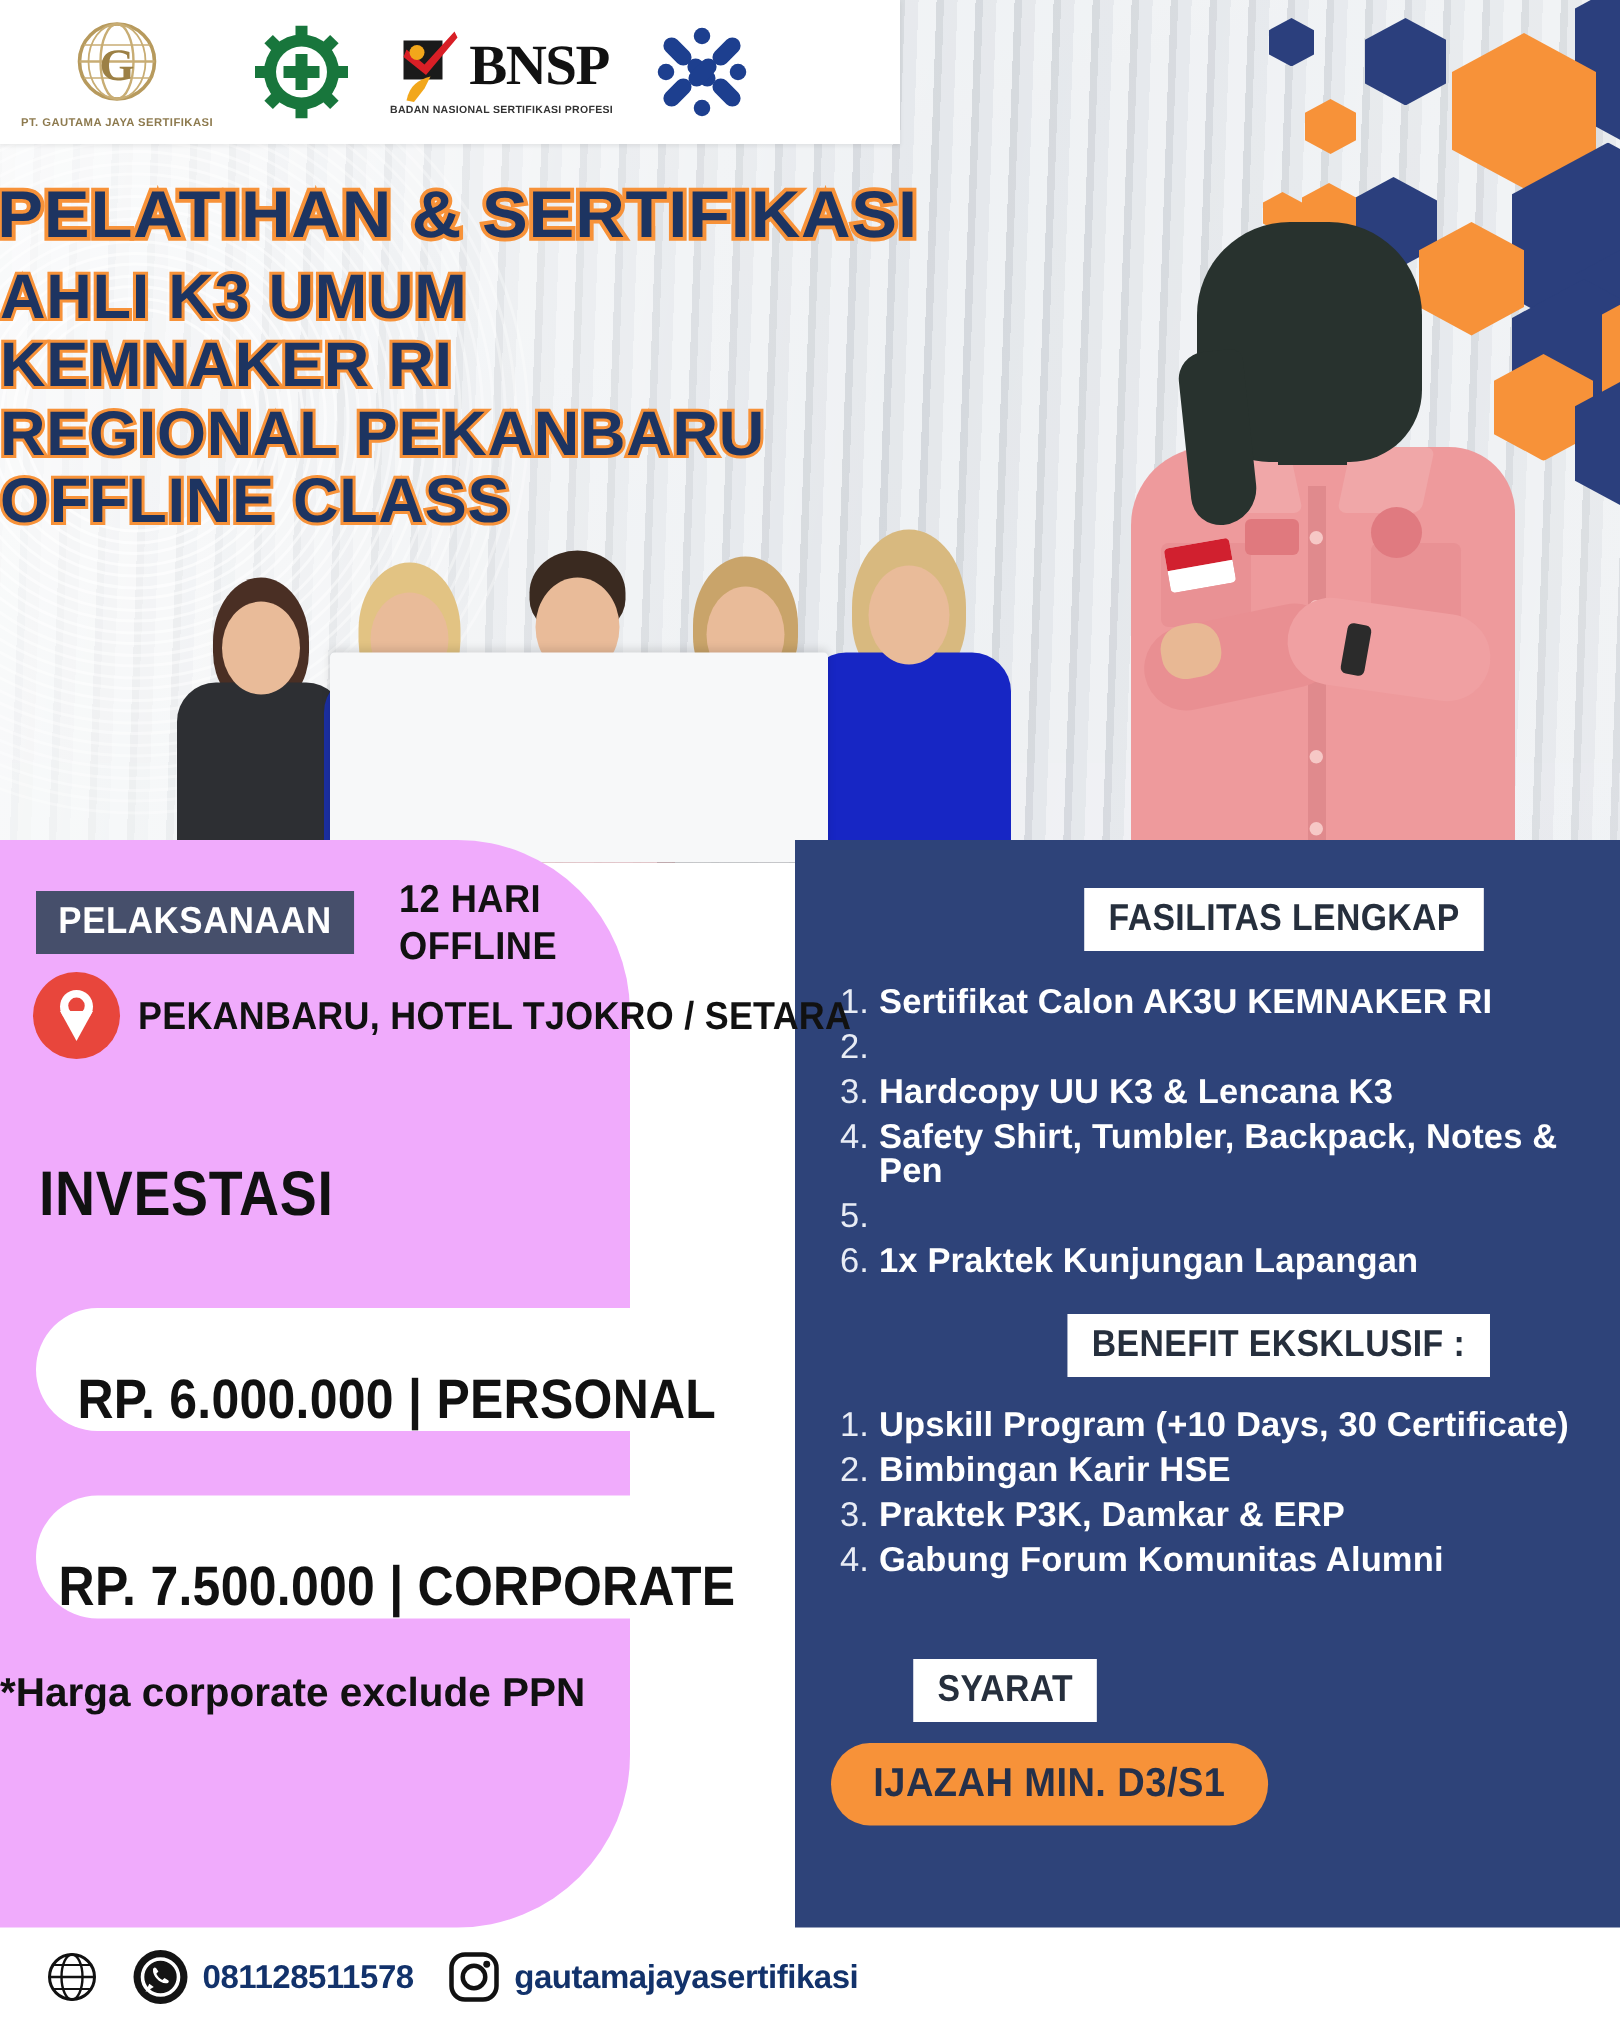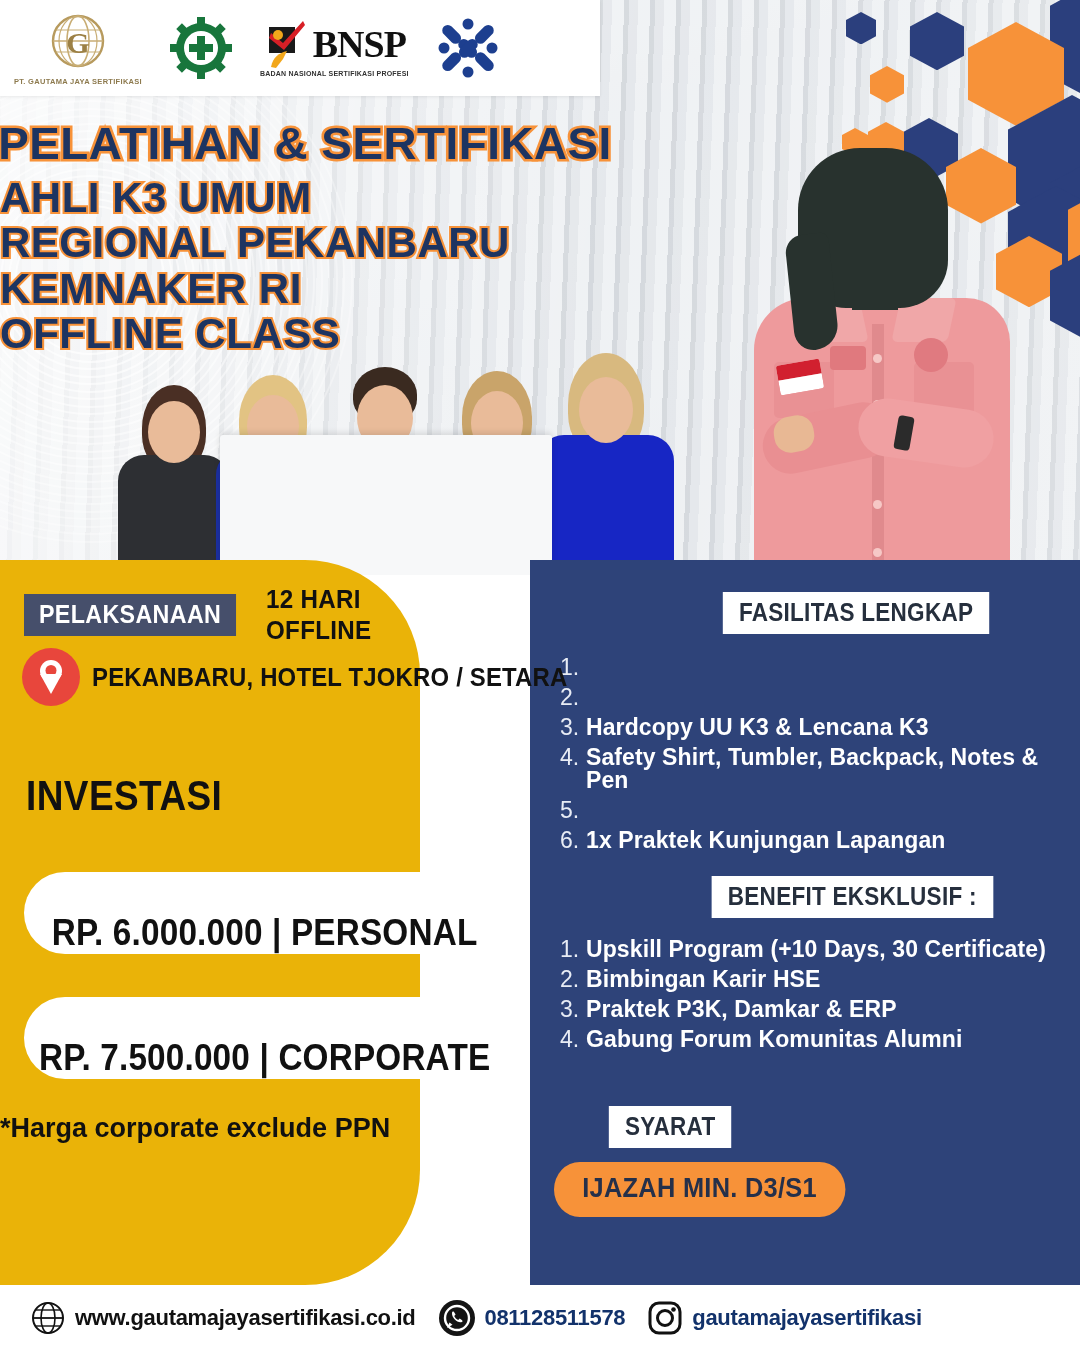--- a/index.html
+++ b/index.html
@@ -92,21 +92,21 @@
   .group { position:absolute; left:105px; top:342px; width:580px; height:233px; z-index:6; }
   .p { position:absolute; bottom:0; }
   .p .head { position:absolute; left:50%; transform:translateX(-50%); border-radius:50%; background:#e9bb99; }
   .p .hair { position:absolute; left:50%; transform:translateX(-50%); border-radius:50% 50% 42% 42%; }
   .p .torso { position:absolute; left:50%; transform:translateX(-50%); border-radius:26px 26px 0 0; }
   .board { position:absolute; left:115px; bottom:0; width:332px; height:140px; background:#f7f8f9; border-radius:3px; box-shadow:0 -2px 6px rgba(0,0,0,.12); z-index:9; }
 
   
   .orange-panel {
     position:absolute; left:0; top:560px; width:420px; height:725px;
-    background:#eab308; border-radius:0 115px 115px 0; z-index:8;
+    background:#f0abfc; border-radius:0 115px 115px 0; z-index:8;
   }
   .blue-panel {
     position:absolute; left:530px; top:560px; width:550px; height:725px;
     background:#2e4379; z-index:7;
   }
 
   
   .pel-row { position:absolute; left:24px; top:24px; display:flex; align-items:center; gap:14px; }
   .pel-badge {
     background:#464f6b; color:#fff; font-size:25px; font-weight:700;
@@ -348,33 +348,34 @@
               <circle cx="55" cy="31" r="5.5"></circle>
           </g>
         </svg>
       </div>
     </div>
 
     <div class="headline">
       <div class="h-main">PELATIHAN &amp; SERTIFIKASI</div>
       <div class="h-sub">
         <div>AHLI K3 UMUM</div>
+        <div>KEMNAKER RI</div>
         <div>REGIONAL PEKANBARU</div>
-        <div>KEMNAKER RI</div>
         <div>OFFLINE CLASS</div>
       </div>
     </div>
   </div>
 
   <div class="blue-panel">
     <div class="bp">
       <div class="head-chip chip-fas">FASILITAS LENGKAP</div>
       <ol class="blue-list list-fas" id="list-fas">
           <li>
             <span class="n">1.</span>
+            <span class="t">Sertifikat Calon AK3U KEMNAKER RI</span>
           </li>
           <li>
             <span class="n">2.</span>
           </li>
           <li>
             <span class="n">3.</span>
             <span class="t">Hardcopy UU K3 &amp; Lencana K3</span>
           </li>
           <li>
             <span class="n">4.</span>
@@ -441,21 +442,20 @@
 
   <div class="footer">
     <div class="f-item">
       <svg class="ico" width="36" height="36" viewBox="0 0 36 36">
         <circle cx="18" cy="18" r="15" fill="none" stroke="#111" stroke-width="2"></circle>
         <ellipse cx="18" cy="18" rx="7" ry="15" fill="none" stroke="#111" stroke-width="1.6"></ellipse>
         <line x1="3" y1="18" x2="33" y2="18" stroke="#111" stroke-width="1.8"></line>
         <line x1="6" y1="10" x2="30" y2="10" stroke="#111" stroke-width="1.4"></line>
         <line x1="6" y1="26" x2="30" y2="26" stroke="#111" stroke-width="1.4"></line>
       </svg>
-      <span class="f-txt f-web">www.gautamajayasertifikasi.co.id</span>
     </div>
 
     <div class="f-item">
       <svg class="ico" width="38" height="38" viewBox="0 0 38 38">
         <circle cx="19" cy="19" r="18" fill="#141414"></circle>
         <circle cx="19" cy="19" r="12" fill="none" stroke="#fff" stroke-width="2.4"></circle>
         <path d="M14 14c0-1 1-2 2-1l1.6 2.4-1.4 1.5c1 2 2.2 3.2 4 4.1l1.5-1.4 2.4 1.6c1 1 0 2-1 2-4 .6-9.6-4.8-9.1-9.2z" fill="#fff"></path>
         <path d="M9 29l2.5-5.5 3 2.2z" fill="#fff"></path>
       </svg>
       <span class="f-txt f-wa">081128511578</span>

